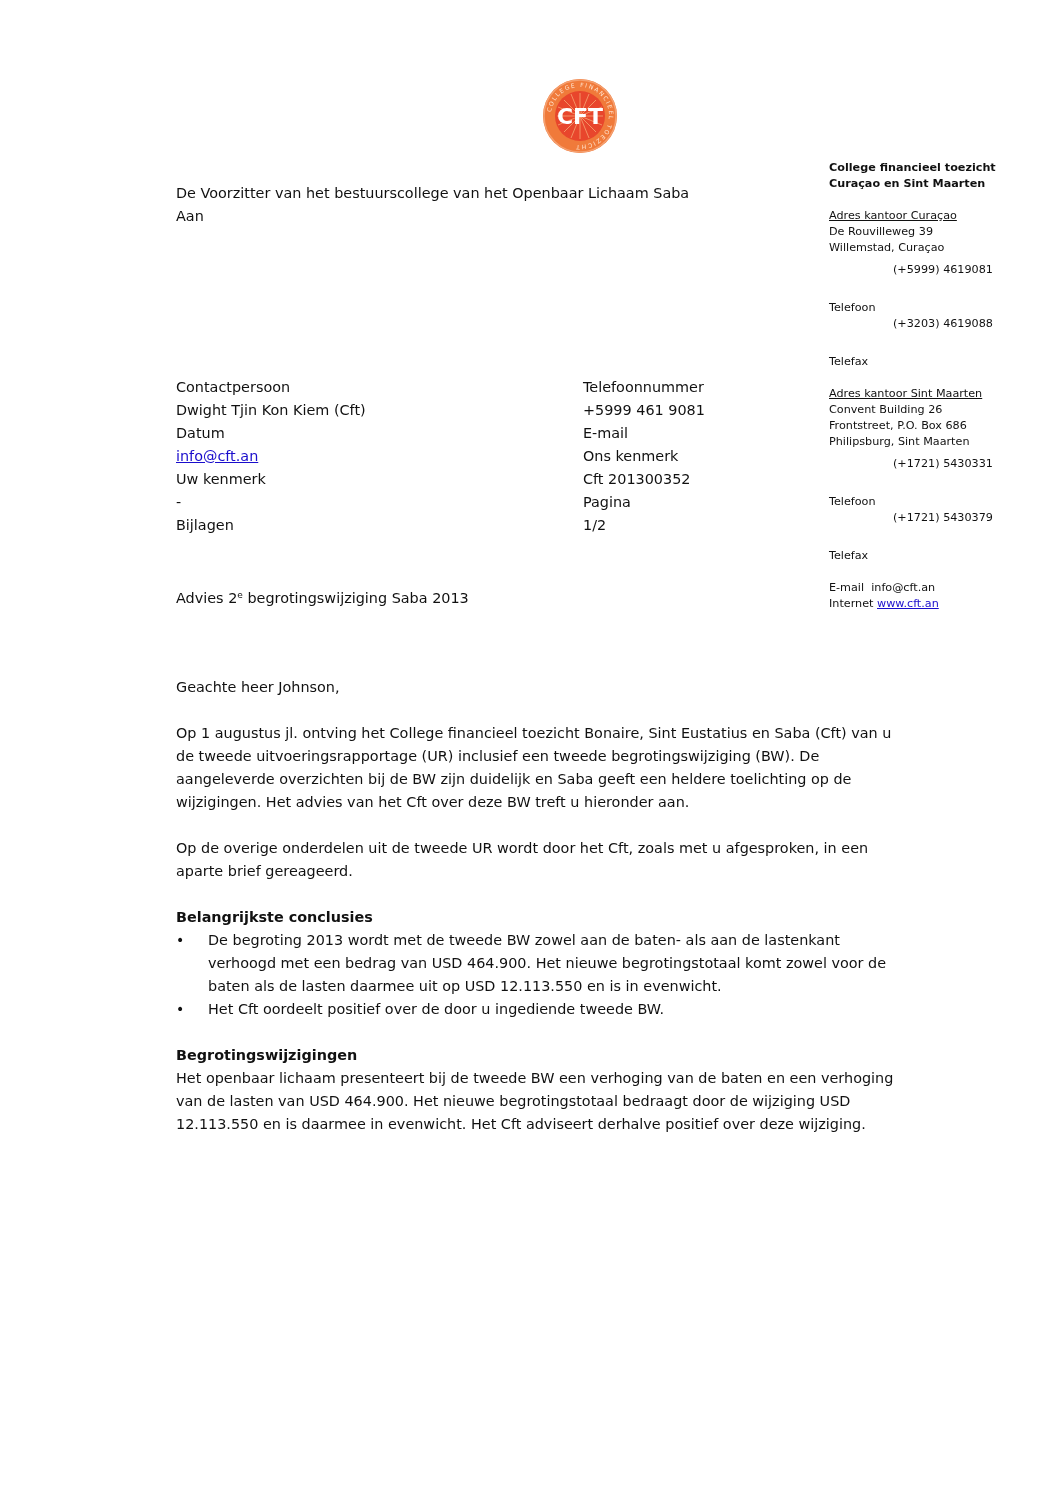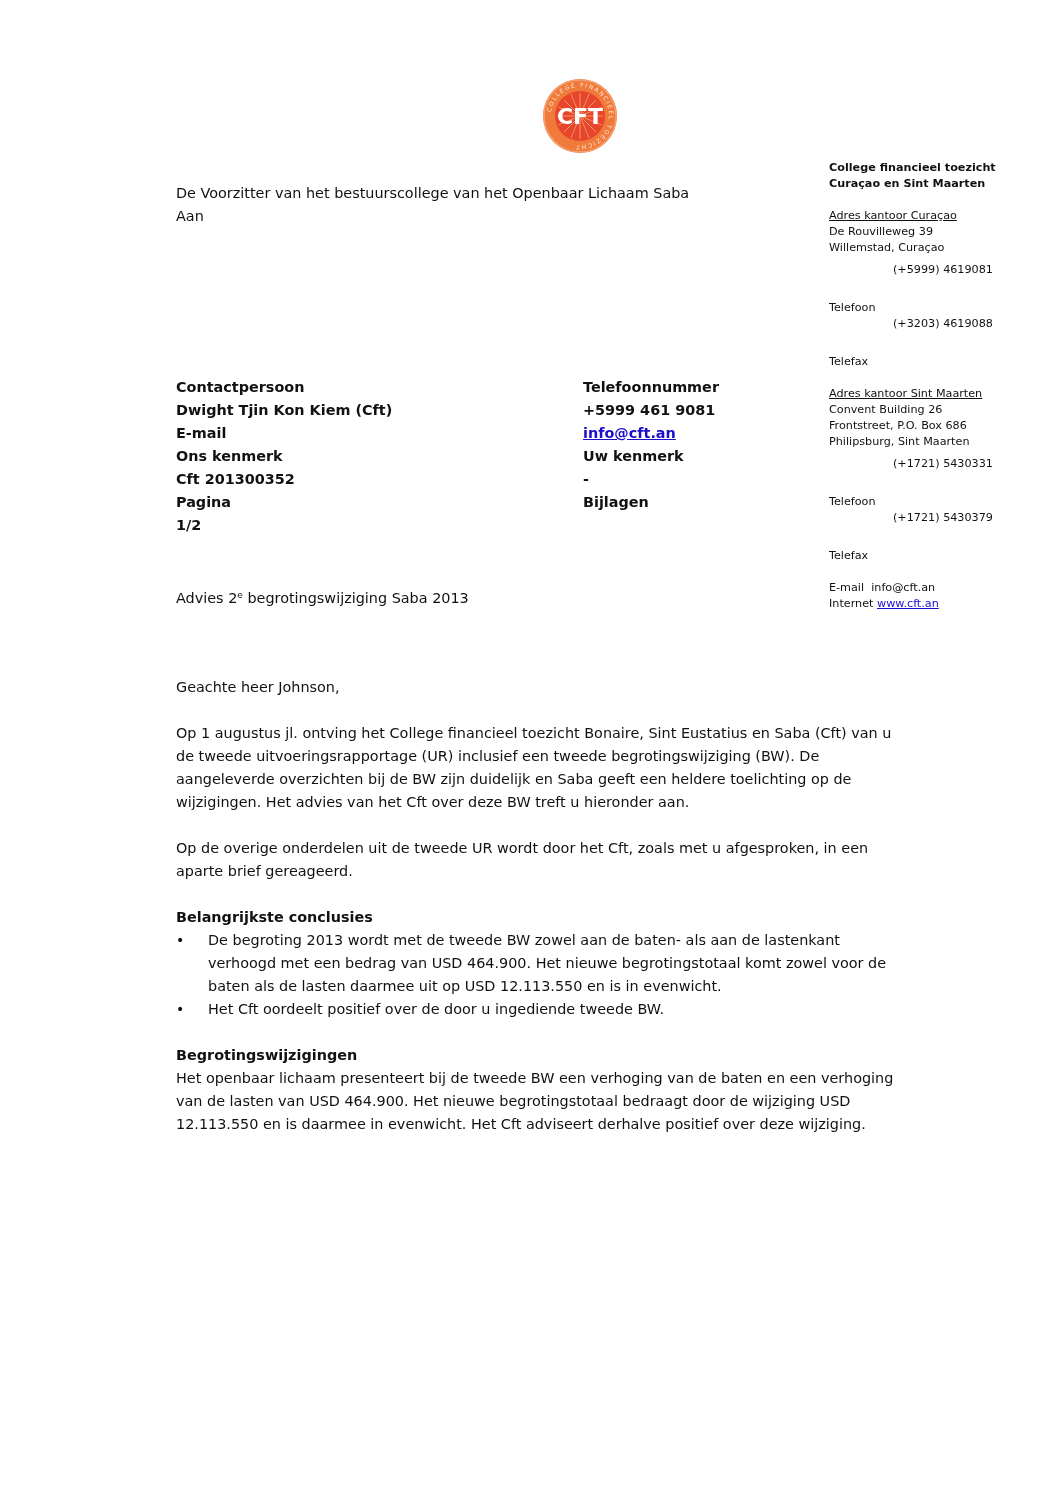--- a/index.html
+++ b/index.html
@@ -26,21 +26,21 @@
     .sidebar .gap-s { height: 6px; }
     .sidebar .gap-m { height: 16px; }
     .sidebar .row { display: flex; }
     .sidebar .row .k { width: 64px; margin-top: 38px; }
     .sidebar a { color: #1a0dcc; text-decoration: underline; }
 
     
     .main-txt { font-size: 14.4px; line-height: 23px; color: #111; }
     .addr { left: 176px; top: 182px; }
     .meta { left: 176px; top: 376px; width: 560px; }
-    .meta .grid { display: grid; grid-template-columns: 407px 200px; font-weight: bold; }
+    .meta .grid { display: grid; grid-template-columns: 407px 200px; }
     .meta .cell { height: 23px; white-space: nowrap; }
     .meta a { color: #1a0dcc; text-decoration: underline; }
 
     .subject { left: 176px; top: 584px; }
     .subject sup { font-size: 9px; vertical-align: 5px; }
 
     .body-txt { left: 176px; top: 676px; width: 720px; }
     .para { margin-bottom: 23px; }
     .heading { font-weight: bold; }
     .bullets { list-style: none; }
@@ -123,20 +123,21 @@
   <div>De Voorzitter van het bestuurscollege van het Openbaar Lichaam Saba</div>
   <div>Aan</div>
 </div>
 
 <div class="abs main-txt meta">
   <div class="grid">
     <div class="cell">Contactpersoon</div>
     <div class="cell">Telefoonnummer</div>
     <div class="cell">Dwight Tjin Kon Kiem (Cft)</div>
     <div class="cell">+5999 461 9081</div>
+    <div class="cell">Datum</div>
     <div class="cell">E-mail</div>
     <div class="cell"><a>info@cft.an</a></div>
     <div class="cell">Ons kenmerk</div>
     <div class="cell">Uw kenmerk</div>
     <div class="cell">Cft 201300352</div>
     <div class="cell">-</div>
     <div class="cell">Pagina</div>
     <div class="cell">Bijlagen</div>
     <div class="cell">1/2</div>
     <div class="cell"></div>

